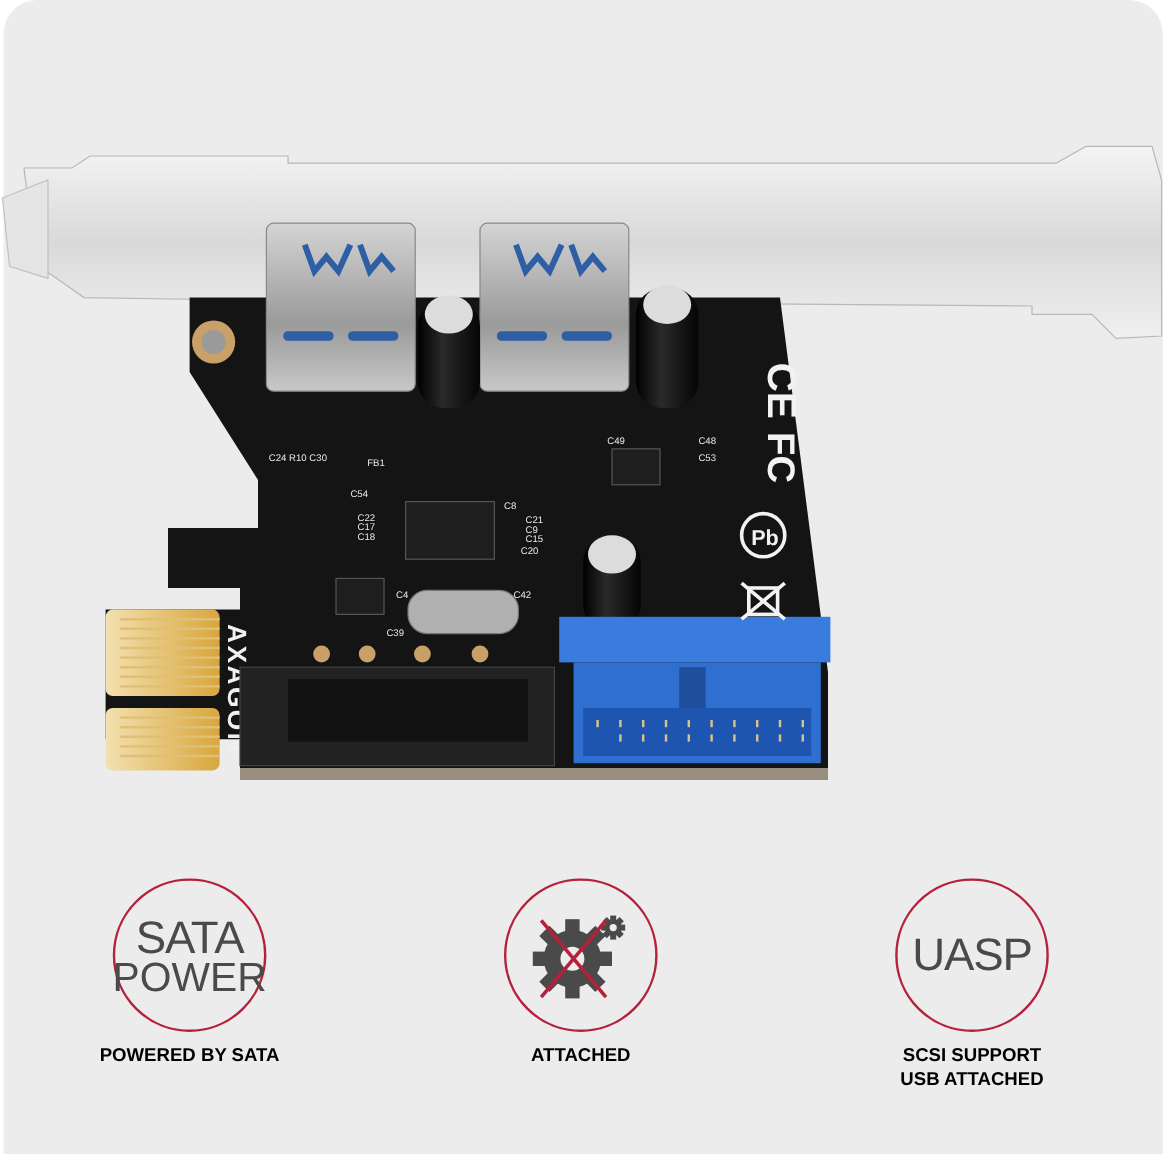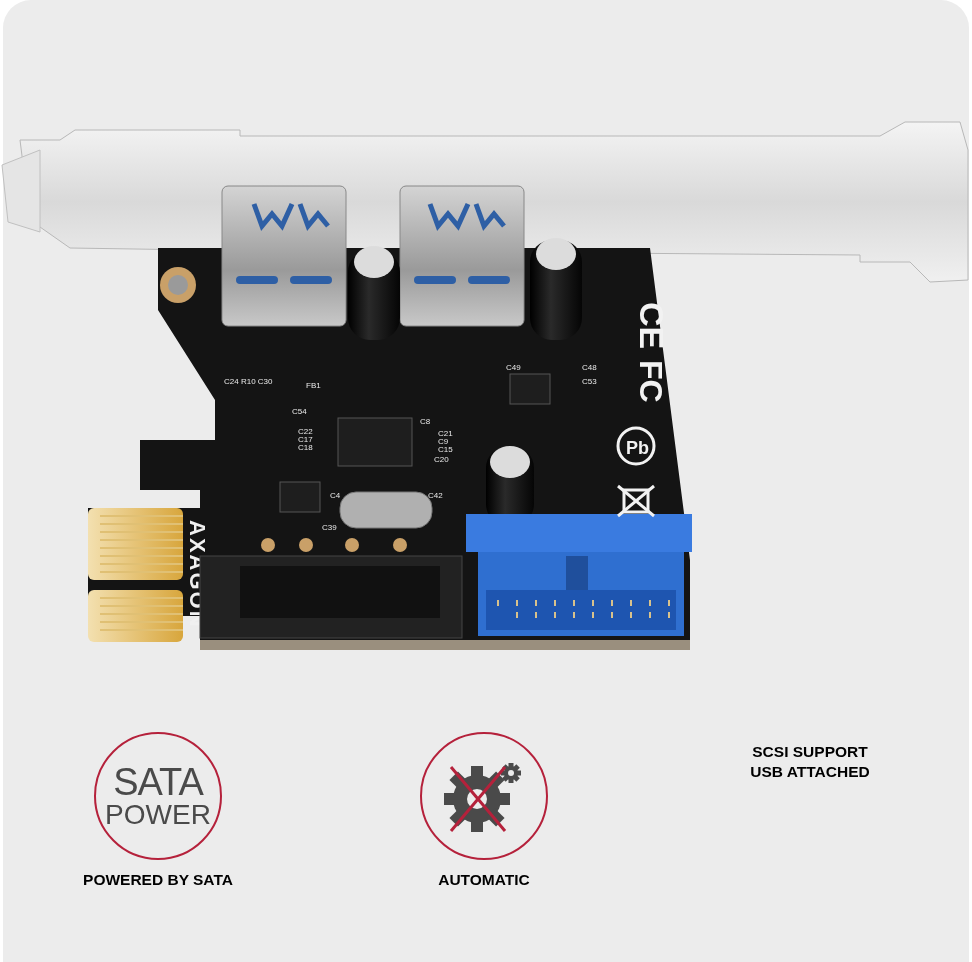--- a/index.html
+++ b/index.html
@@ -2,21 +2,21 @@
 <html><head>
 <meta charset="utf-8">
 <style>
   html, body { margin:0; padding:0; }
   body { width:972px; height:962px; background:#ffffff; position:relative; overflow:hidden; font-family:"Liberation Sans", sans-serif; }
   .card-bg { position:absolute; left:3px; top:0; width:966px; height:962px; background:#ececec; border-radius:28px 28px 0 0; }
   .scene { position:absolute; left:0; top:0; width:972px; height:700px; }
   .feature { position:absolute; top:732px; width:220px; text-align:center; }
   .circle { width:128px; height:128px; border:2px solid #b5213b; border-radius:50%; margin:0 auto; display:flex; flex-direction:column; align-items:center; justify-content:center; box-sizing:border-box; color:#4a4a4a; font-weight:normal; }
   .circle .big { font-size:38px; line-height:38px; letter-spacing:-1px; }
-  .circle .mid { font-size:28px; line-height:28px; }
+  .circle .mid { font-size:34px; line-height:28px; }
   .caption { margin-top:10px; color:#000000; font-weight:bold; font-size:15.5px; line-height:20px; }
 </style>
 </head>
 <body>
 
 <div class="card-bg"></div>
 
 <svg class="scene" viewBox="0 0 972 700" xmlns="http://www.w3.org/2000/svg">
   <defs>
     <linearGradient id="bracket" x1="0" y1="0" x2="0" y2="1">
@@ -207,22 +207,25 @@
         <rect x="-10" y="-2.5" width="20" height="5"></rect>
         <rect x="-2.5" y="-10" width="5" height="20" transform="rotate(45)"></rect>
         <rect x="-2.5" y="-10" width="5" height="20" transform="rotate(-45)"></rect>
         <circle r="3" fill="#ececec"></circle>
       </g>
       <line x1="12" y1="16" x2="66" y2="80" stroke="#b5213b" stroke-width="3"></line>
       <line x1="66" y1="16" x2="12" y2="80" stroke="#b5213b" stroke-width="3"></line>
     </svg>
   </div>
   <div class="caption">
-    <div>AUTOMATIC</div>
+    <div>ATTACHED</div>
   </div>
 </div>
 
 <div class="feature" style="left:700px;">
+  <div class="circle">
+    <div class="big">UASP</div>
+  </div>
   <div class="caption">
     <div>SCSI SUPPORT</div>
     <div>USB ATTACHED</div>
   </div>
 </div>
 
 </body></html>

